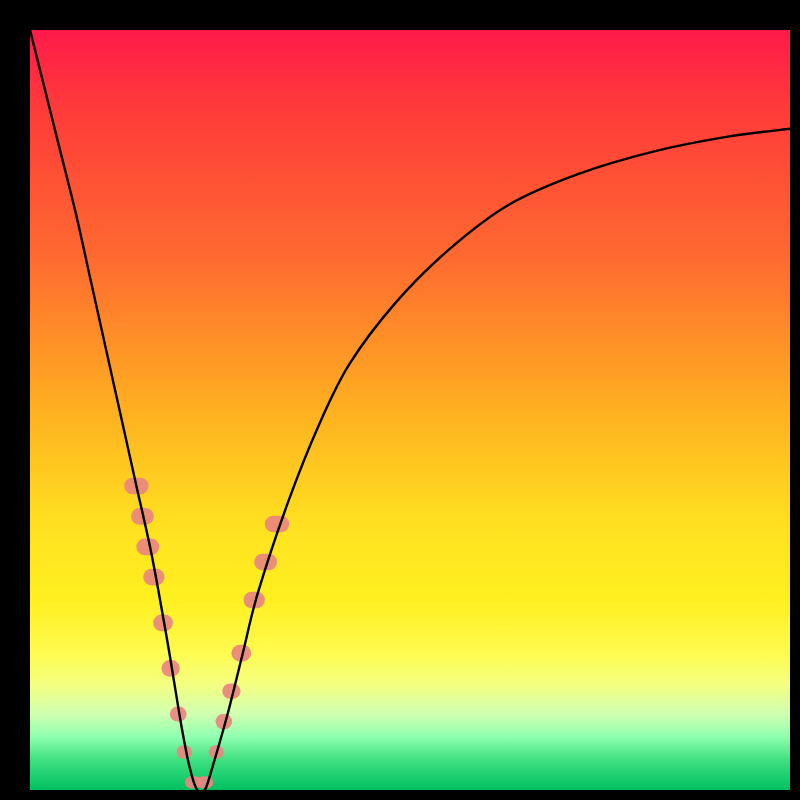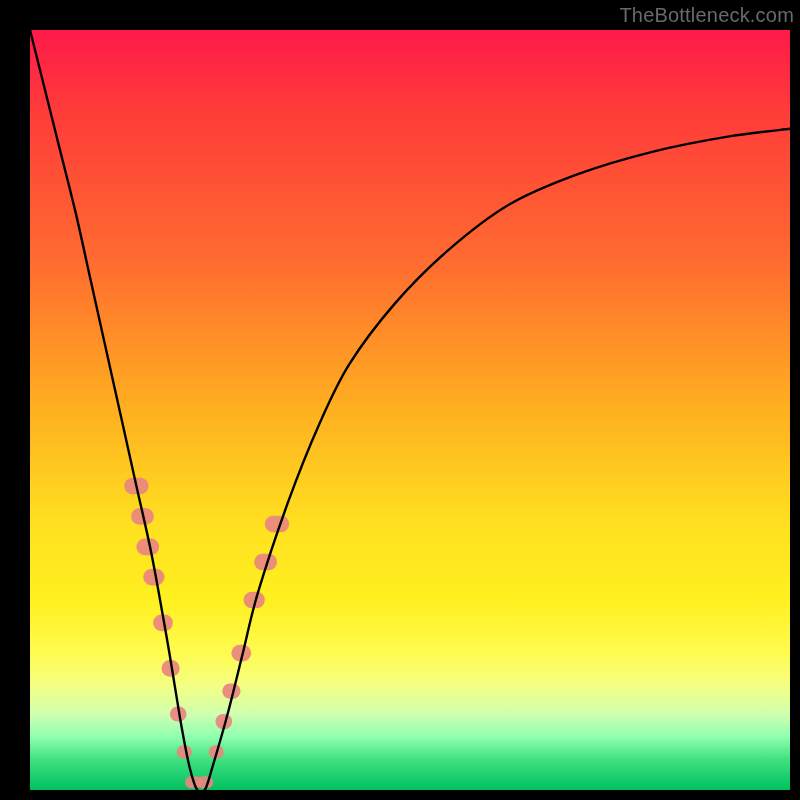--- a/index.html
+++ b/index.html
@@ -81,14 +81,13 @@
           <rect x="192.28" y="653.60" width="18.24" height="15.20" rx="7.60" ry="7.60" fill="#e9867f" fill-opacity="0.92"></rect>
           <rect x="201.40" y="614.84" width="19.76" height="16.72" rx="8.36" ry="8.36" fill="#e9867f" fill-opacity="0.92"></rect>
           <rect x="213.56" y="561.64" width="21.28" height="16.72" rx="8.36" ry="8.36" fill="#e9867f" fill-opacity="0.92"></rect>
           <rect x="224.20" y="523.64" width="22.80" height="16.72" rx="8.36" ry="8.36" fill="#e9867f" fill-opacity="0.92"></rect>
           <rect x="234.84" y="485.64" width="24.32" height="16.72" rx="8.36" ry="8.36" fill="#e9867f" fill-opacity="0.92"></rect>
         </g>
       <path fill="none" stroke="#000000" stroke-width="2.4" stroke-linecap="round" stroke-linejoin="round" d="M 0.00 0.00 C 2.53 10.13, 10.13 40.53, 15.20 60.80 C 20.27 81.07, 25.33 101.33, 30.40 121.60 C 35.47 141.87, 40.53 160.87, 45.60 182.40 C 50.67 203.93, 55.73 228.00, 60.80 250.80 C 65.87 273.60, 70.93 296.40, 76.00 319.20 C 81.07 342.00, 86.13 364.80, 91.20 387.60 C 96.27 410.40, 101.33 433.20, 106.40 456.00 C 111.47 478.80, 116.53 499.07, 121.60 524.40 C 126.67 549.73, 133.00 586.47, 136.80 608.00 C 140.60 629.53, 141.87 638.40, 144.40 653.60 C 146.93 668.80, 149.47 685.27, 152.00 699.20 C 154.53 713.13, 157.07 727.07, 159.60 737.20 C 162.13 747.33, 164.67 756.20, 167.20 760.00 C 169.73 763.80, 172.27 763.80, 174.80 760.00 C 177.33 756.20, 178.60 749.87, 182.40 737.20 C 186.20 724.53, 192.53 703.00, 197.60 684.00 C 202.67 665.00, 207.73 643.47, 212.80 623.20 C 217.87 602.93, 220.40 587.73, 228.00 562.40 C 235.60 537.07, 248.27 499.07, 258.40 471.20 C 268.53 443.33, 278.67 418.00, 288.80 395.20 C 298.93 372.40, 306.53 354.67, 319.20 334.40 C 331.87 314.13, 348.33 292.60, 364.80 273.60 C 381.27 254.60, 399.00 236.87, 418.00 220.40 C 437.00 203.93, 457.27 187.47, 478.80 174.80 C 500.33 162.13, 523.13 153.27, 547.20 144.40 C 571.27 135.53, 597.87 127.93, 623.20 121.60 C 648.53 115.27, 676.40 110.20, 699.20 106.40 C 722.00 102.60, 749.87 100.07, 760.00 98.80"></path>
     </svg>
   </div>
 
-  <div class="watermark">TheBottleneck.com</div>
 </div>
 
 </body></html>

